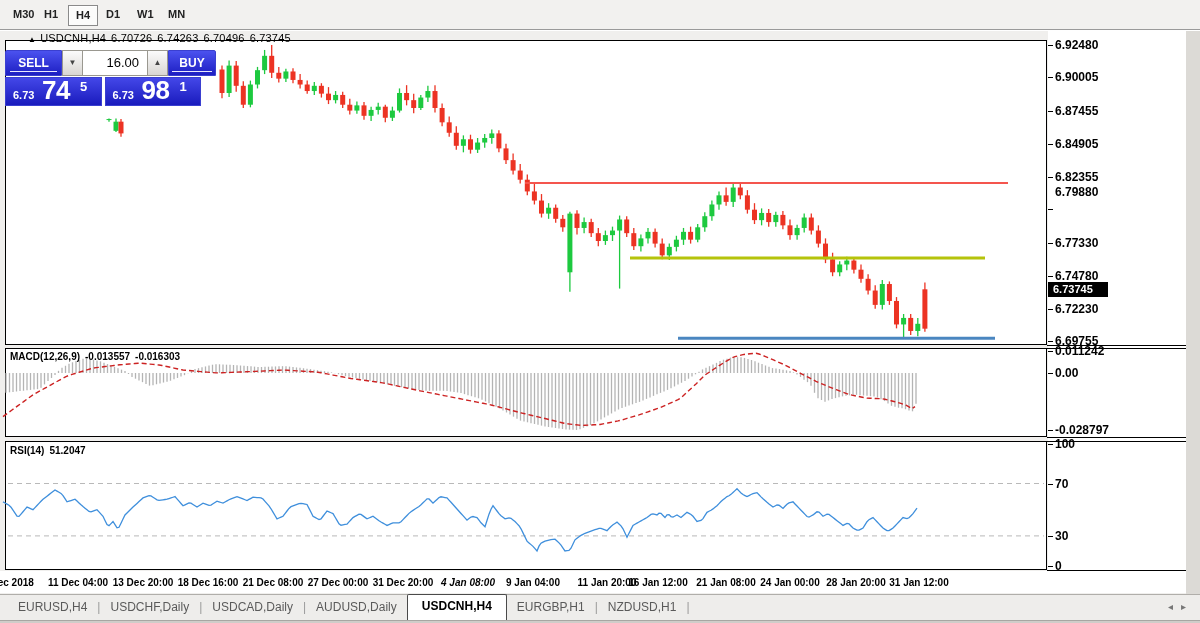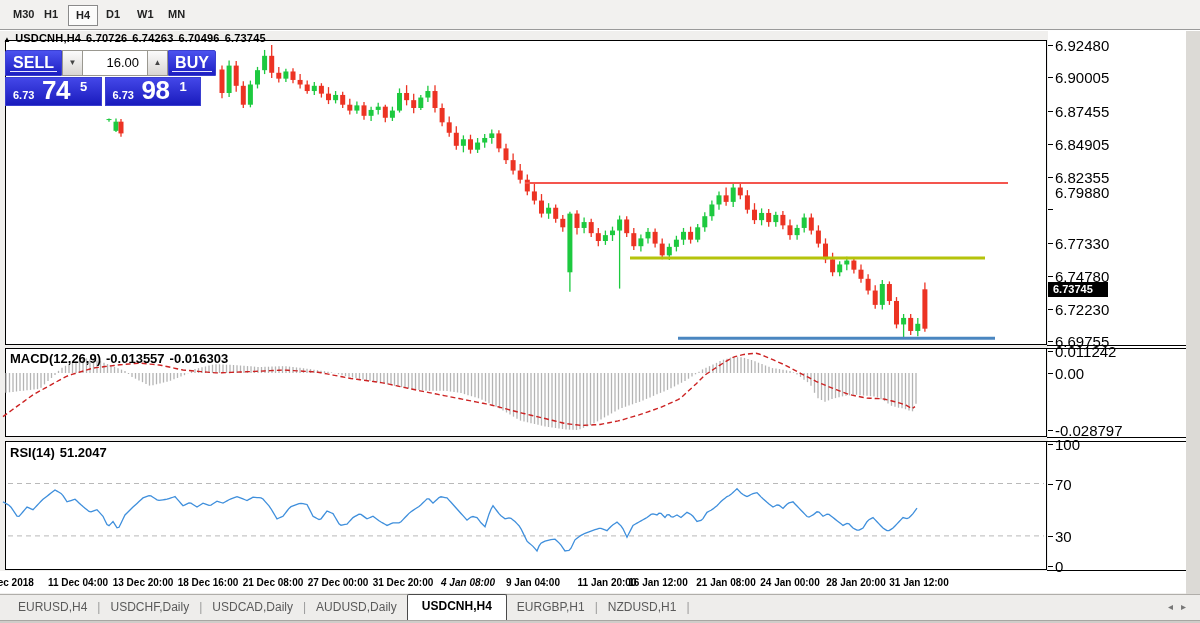--- a/index.html
+++ b/index.html
@@ -21,52 +21,52 @@
   #macd-pane { top:348px; height:89px;  }
   #rsi-pane  { top:441px; height:129px; }
   .axis-ext { position:absolute; left:1047px; width:139px; height:1px; background:#000; z-index:2; }
   #axis-col { left:1048px; top:31px; width:138px; height:561px; background:#fff; z-index:1; }
   #right-strip { left:1186px; top:30px; width:14px; height:564px; background:#dcdad6; z-index:1; }
 
   
   #chart-svg { left:0; top:0; width:1200px; height:623px; z-index:5; pointer-events:none; }
 
   
-  #symbol-title { left:3px; top:32px; z-index:8; font-size:11px; font-weight:700; color:#000; letter-spacing:0.2px; }
+  #symbol-title { left:28px; top:32px; z-index:8; font-size:11px; font-weight:400; color:#000; letter-spacing:0.2px; }
   #symbol-title .tri { font-size:8px; margin-right:4px; }
   #symbol-title span { margin-right:5px; }
 
   
   #trade-panel { left:5px; top:50px; width:211px; height:56px; z-index:10; }
   .tp-row1 { position:absolute; left:0; top:0; width:211px; height:26px; display:flex; }
-  .tp-btn { background:linear-gradient(#4b52ef,#1d1ec2); color:#fff; font-size:16px; font-weight:600;
+  .tp-btn { background:linear-gradient(#4b52ef,#1d1ec2); color:#fff; font-size:12px; font-weight:600;
             text-align:center; line-height:24px; position:relative; border:1px solid #3a3fd0; }
   .tp-btn::after { content:""; position:absolute; left:7%; right:7%; bottom:3px; height:1px; background:#e8e8ff; }
   #sell-btn { width:57px; border-radius:2px 0 0 0; }
   #buy-btn  { width:48px; border-radius:0 2px 0 0; }
   .spin-btn { width:21px; background:linear-gradient(#fbfbfb,#d9d7d3); border:1px solid #9a9890;
               font-size:8px; color:#444; text-align:center; line-height:24px; }
   #spread-box { width:64px; background:#fff; border-top:1px solid #9a9890; border-bottom:1px solid #9a9890;
                 font-size:13px; color:#000; text-align:right; padding:4px 8px 0 0; }
   .tp-row2 { position:absolute; left:0; top:27px; width:196px; height:29px; display:flex; gap:3px; }
   .quote-box { flex:1; background:linear-gradient(#4347e8,#1a1bbd); color:#fff; position:relative;
                border:1px solid #3a3fd0; }
   .quote-small { position:absolute; left:7px; bottom:4px; font-size:11px; font-weight:700; }
   .quote-big { position:absolute; left:36px; bottom:-1px; font-size:26px; font-weight:700; letter-spacing:-0.5px; }
   .quote-sup { position:absolute; left:74px; top:1px; font-size:13px; font-weight:700; }
 
   
-  .price-label, .sub-label { position:absolute; left:1055px; font-size:15px; font-weight:400; color:#000;
+  .price-label, .sub-label { position:absolute; left:1055px; font-size:12px; font-weight:700; color:#000;
                              transform:translateY(-50%); z-index:3; white-space:nowrap; }
   .tickmark { position:absolute; left:1048px; width:5px; height:1px; background:#000; z-index:3; }
   #price-badge { position:absolute; left:1048px; width:60px; height:15px; background:#000; color:#fff;
                  font-size:11px; font-weight:600; line-height:15px; padding-left:5px; z-index:4; }
 
   
-  .ind-label { position:absolute; z-index:8; font-size:13px; font-weight:600; color:#000; }
+  .ind-label { position:absolute; z-index:8; font-size:10px; font-weight:600; color:#000; }
   .ind-label span { margin-right:5px; }
 
   
   #time-axis { left:0; top:571px; width:1186px; height:22px; background:#fff; z-index:2; }
   .time-label { position:absolute; top:6px; transform:translateX(-50%); font-size:10px; font-weight:600;
                 color:#000; white-space:nowrap; }
 
   
   #tab-bar { left:0; top:594px; width:1200px; height:26px; background:#eeedeb; border-top:1px solid #b0aeaa;
              z-index:6; display:flex; align-items:flex-end; padding-left:8px; }

